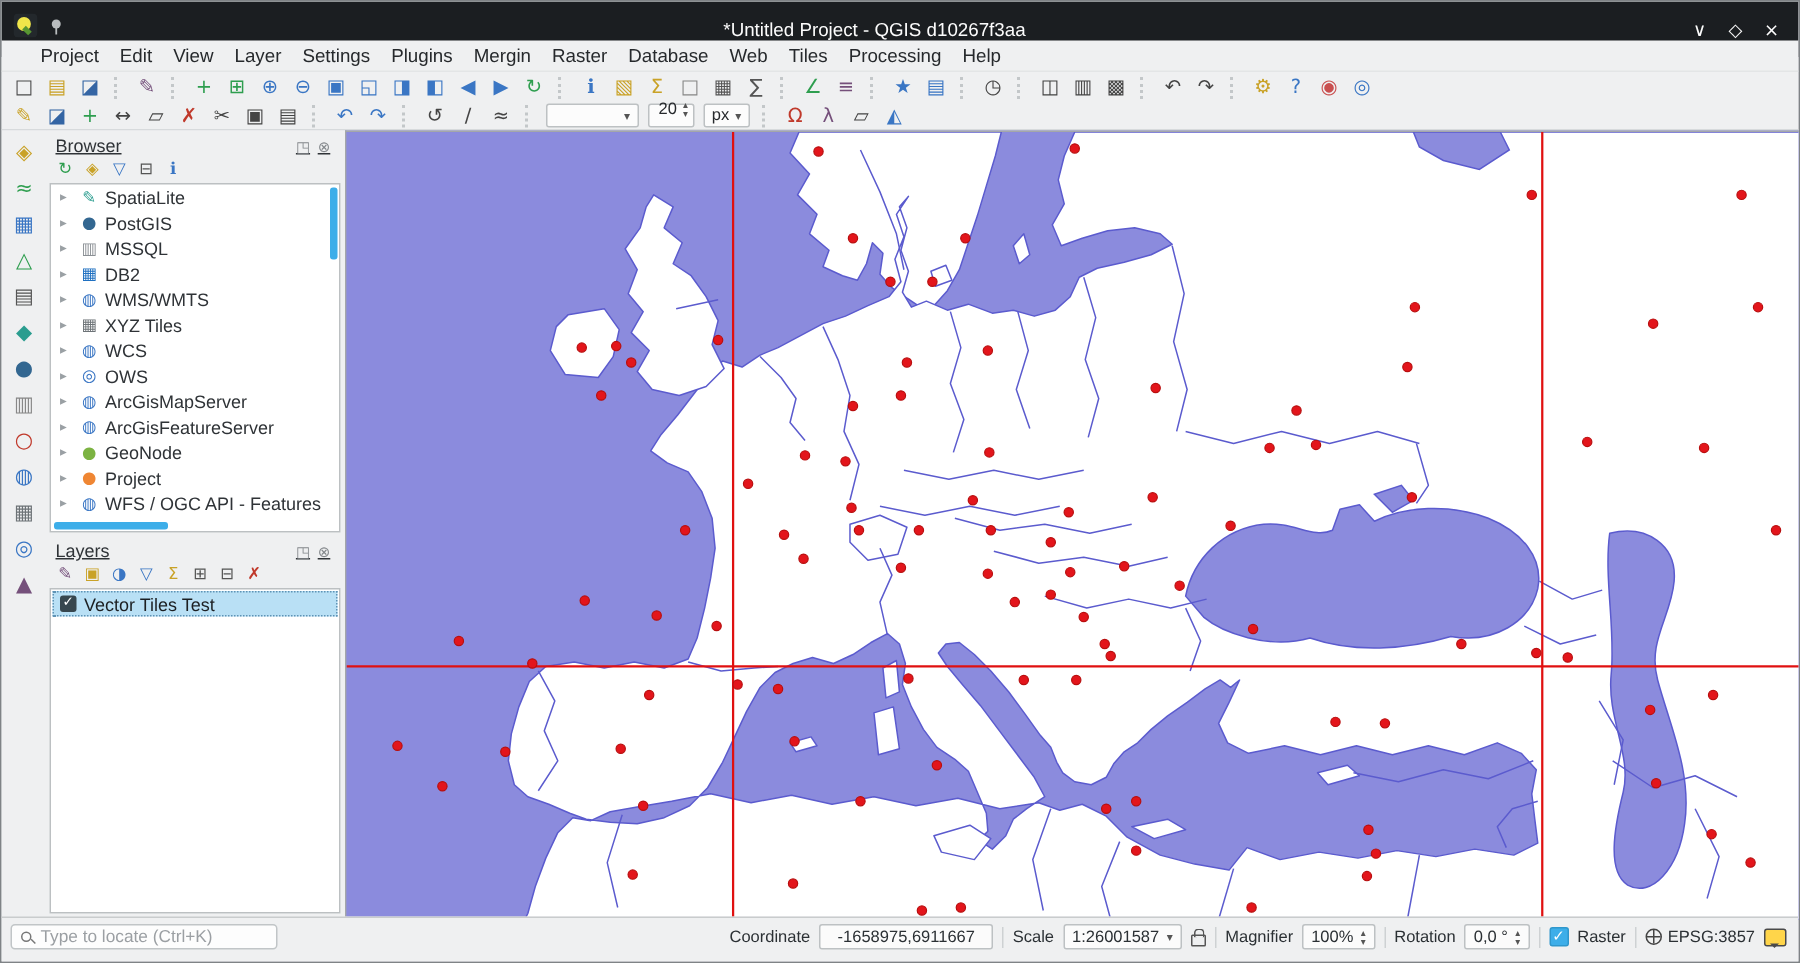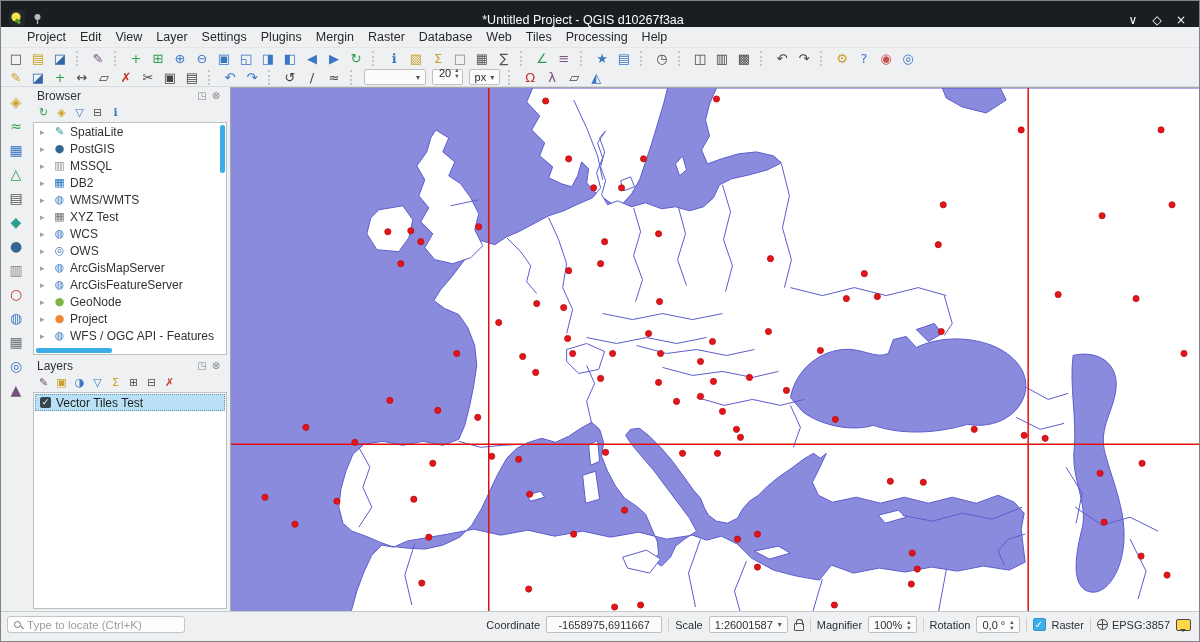--- a/index.html
+++ b/index.html
@@ -32,21 +32,21 @@
 
   
   .rail { position:absolute; left:0; top:86px; width:30px; bottom:30px; background:#eff0f1; display:flex; flex-direction:column; align-items:center; gap:3px; padding-top:4px; }
   .rail .icon { width:22px; height:21px; font-size:14px; }
 
   
   .dock { position:absolute; left:30px; top:86px; width:199px; bottom:30px; background:#eff0f1; }
   .panel { position:absolute; left:2px; right:3px; }
   .panel.browser { top:0; height:268px; }
   .panel.layers { top:270px; bottom:2px; }
-  .panel-header { height:17px; display:flex; align-items:center; font-size:12px; color:#2f3337; padding:0 4px; }
+  .panel-header { height:17px; display:flex; align-items:flex-end; font-size:12px; color:#2f3337; padding:0 4px;text-decoration:underline; }
   .ph-title { flex:1; }
   .ph-btn { color:#84888c; font-size:10px; width:14px; text-align:center; font-family:"DejaVu Sans",sans-serif; }
   .panel-toolbar { height:17px; display:flex; align-items:center; gap:1px; padding:0 2px; }
   .panel-toolbar .icon { width:17px; height:15px; font-size:11px; }
   .panel-body { position:absolute; left:0; right:0; top:35px; bottom:0; background:#ffffff; border:1px solid #bcc0c2; overflow:hidden; }
   .tree-row { height:17px; display:flex; align-items:center; gap:4px; padding-left:6px; font-size:12px; color:#2f3337; white-space:nowrap; }
   .tw { color:#9aa0a4; font-size:9px; width:9px; font-family:"DejaVu Sans",sans-serif; }
   .ti { font-size:11px; width:13px; text-align:center; font-family:"DejaVu Sans",sans-serif; }
   .vscroll { position:absolute; top:2px; right:1px; width:5px; height:48px; background:#3daee9; border-radius:2px; }
   .hscroll { position:absolute; left:2px; bottom:1px; height:5px; width:76px; background:#3daee9; border-radius:2px; }
@@ -264,21 +264,21 @@
               <span>DB2</span>
             </div>
             <div class="tree-row">
               <span class="tw">▸</span>
               <span class="ti" style="color: rgb(58, 118, 196);">◍</span>
               <span>WMS/WMTS</span>
             </div>
             <div class="tree-row">
               <span class="tw">▸</span>
               <span class="ti" style="color: rgb(109, 115, 119);">▦</span>
-              <span>XYZ Test</span>
+              <span>XYZ Tiles</span>
             </div>
             <div class="tree-row">
               <span class="tw">▸</span>
               <span class="ti" style="color: rgb(58, 118, 196);">◍</span>
               <span>WCS</span>
             </div>
             <div class="tree-row">
               <span class="tw">▸</span>
               <span class="ti" style="color: rgb(58, 118, 196);">◎</span>
               <span>OWS</span>

